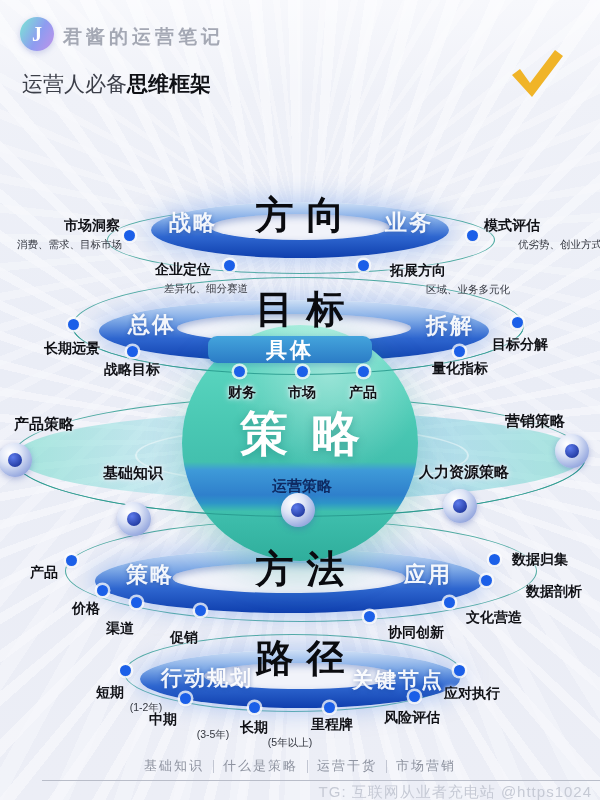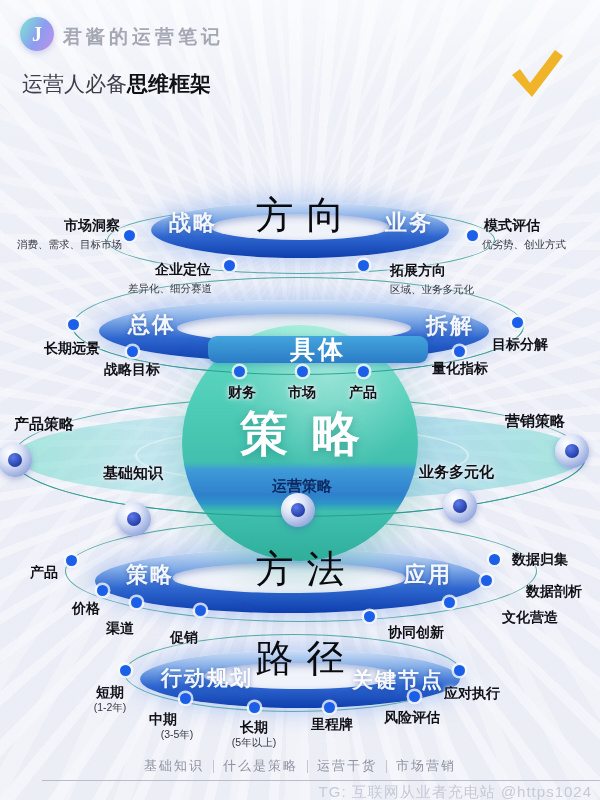--- a/index.html
+++ b/index.html
@@ -19,21 +19,21 @@
     background:linear-gradient(120deg,#7ce2d6 5%,#8e9cf0 55%,#bb93ea 95%);
     display:flex;align-items:center;justify-content:center;z-index:6;
     box-shadow:0 2px 6px rgba(120,130,200,.35);}
   .logo span{color:#fff;font-size:20px;font-weight:700;font-family:"Liberation Serif","DejaVu Serif",serif;}
   .brand{position:absolute;left:63px;top:24px;font-size:19px;letter-spacing:4px;color:#a4a8b4;font-weight:600;z-index:6;}
   .subtitle{position:absolute;left:22px;top:70px;font-size:21px;color:#3c3f49;font-weight:500;z-index:6;}
   .subtitle b{color:#101116;font-weight:800;margin-top:16px;}
   .pagetitle{position:absolute;left:20px;top:94px;font-size:42px;font-weight:900;color:#0c0d11;letter-spacing:1px;z-index:6;}
   .check{position:absolute;left:505px;top:48px;z-index:6;}
   
-  .st{position:absolute;transform:translateX(-50%);font-size:38px;font-weight:400;color:#0a0b0f;
+  .st{position:absolute;transform:translateX(-50%);font-size:38px;font-weight:700;color:#0a0b0f;
       letter-spacing:13px;white-space:nowrap;z-index:5;text-indent:13px;}
   .ring{position:absolute;border-radius:50%;z-index:2;
     background:linear-gradient(180deg,#cfe0f6 0%,#7ea9e6 32%,#2e66cf 62%,#0f3fae 100%);
     box-shadow:0 0 22px 5px rgba(130,168,235,.5);}
   .ring::before{content:"";position:absolute;left:50%;top:22%;transform:translateX(-50%);
     width:60%;height:46%;border-radius:50%;background:#f1f3fa;
     box-shadow:inset 0 3px 7px rgba(30,70,160,.35);}
   .orbit{position:absolute;border-radius:50%;border:1.8px solid rgba(38,152,140,.8);z-index:1;}
   .orbit-front{position:absolute;border-radius:50%;border:1.8px solid rgba(38,152,140,.85);z-index:4;
     clip-path:inset(55% 0 0 0);}
@@ -45,39 +45,39 @@
     box-shadow:0 2px 6px rgba(60,80,170,.35);}
   .orb::after{content:"";width:14px;height:14px;border-radius:50%;
     background:radial-gradient(circle at 35% 30%,#5d7bec 0%,#2740a8 70%,#1c2f8a 100%);}
   .rl{position:absolute;transform:translateX(-50%);color:rgba(255,255,255,.93);font-weight:800;
       font-size:22px;letter-spacing:2px;z-index:5;white-space:nowrap;
       text-shadow:0 1px 4px rgba(10,50,140,.45);}
   .lbl{position:absolute;font-size:14px;font-weight:800;color:#101116;white-space:nowrap;z-index:6;
       text-shadow:0 0 3px #eef0f8,0 0 6px #eef0f8;}
   .lbl15{font-size:15px;}
   .sub{position:absolute;font-size:10.5px;font-weight:500;color:#33363f;white-space:nowrap;z-index:6;
-      text-shadow:0 0 3px #eef0f8;}
+      text-shadow:0 0 3px #eef0f8;margin-left:36px;}
   .cent{transform:translateX(-50%);}
   
   .disc{position:absolute;left:15px;top:412px;width:570px;height:88px;border-radius:50%;z-index:2;
     background:linear-gradient(90deg,rgba(118,220,203,.62) 0%,rgba(150,218,236,.38) 30%,rgba(120,198,230,.45) 68%,rgba(118,220,203,.6) 100%);}
   .disc::before{content:"";position:absolute;left:21%;top:16%;width:58%;height:62%;border-radius:50%;
     border:2px solid rgba(255,255,255,.45);}
   .sphere{position:absolute;left:182px;top:325px;width:236px;height:236px;border-radius:50%;z-index:3;
     background:
       radial-gradient(circle at 62% 20%,rgba(255,255,255,.4) 0%,rgba(255,255,255,0) 42%),
       linear-gradient(180deg,#93e9d4 0%,#5ad5bf 16%,#4bc9b4 40%,#43c0ae 58%,#3e9ad8 61.5%,#2f80cc 72%,#2d95c8 75.5%,#3fbfad 79%,#2fae9c 100%);
     box-shadow:0 12px 38px rgba(50,170,150,.35);}
   .sphere-title{position:absolute;left:300px;top:402px;transform:translateX(-50%);z-index:4;
     color:#ffffff;font-size:48px;font-weight:900;letter-spacing:24px;text-indent:24px;white-space:nowrap;
     text-shadow:0 2px 8px rgba(20,120,110,.45);}
-  .band{position:absolute;left:208px;top:336px;width:220px;height:27px;border-radius:9px;z-index:4;
+  .band{position:absolute;left:208px;top:336px;width:164px;height:27px;border-radius:9px;z-index:4;
     background:linear-gradient(180deg,#44a4dc 0%,#2b7cc6 100%);
     display:flex;align-items:center;justify-content:center;
-    color:#fff;font-size:25px;font-weight:800;letter-spacing:3px;
+    color:#fff;font-size:21px;font-weight:800;letter-spacing:3px;
     box-shadow:0 2px 6px rgba(30,90,170,.3);}
   .navy{color:#0e2a63;text-shadow:none;}
   
   .tags{position:absolute;left:0;top:757px;width:600px;display:flex;justify-content:center;
     align-items:center;z-index:6;font-size:13px;color:#8e93a0;letter-spacing:2px;}
   .tags .sep{width:1px;height:13px;background:#c2c6d2;margin:0 9px;}
   .footline{position:absolute;left:42px;right:0;top:780px;height:1px;background:#b9bdc9;z-index:6;}
   .watermark{position:absolute;right:8px;top:783px;font-size:15px;color:#c6cad5;z-index:6;letter-spacing:1px;}
 </style>
 </head>
@@ -115,20 +115,21 @@
   <div class="sub" style="left:128px;top:282px;">差异化、细分赛道</div>
   <div class="dot" style="left:224px;top:260px;"></div>
 
   <div class="lbl" style="left:390px;top:262px;">拓展方向</div>
   <div class="sub" style="left:390px;top:283px;">区域、业务多元化</div>
   <div class="dot" style="left:358px;top:260px;"></div>
 
   <div class="orbit" style="left:72px;top:277px;width:450px;height:96px;"></div>
   <div class="ring" style="left:99px;top:300px;width:390px;height:62px;"></div>
   <div class="orbit-front" style="left:72px;top:277px;width:450px;height:96px;"></div>
+  <div class="st" style="left:300px;top:284px;">目标</div>
   <div class="rl" style="left:152px;top:310px;">总体</div>
   <div class="rl" style="left:450px;top:311px;">拆解</div>
 
   <div class="lbl" style="left:44px;top:340px;">长期远景</div>
   <div class="dot" style="left:68px;top:319px;"></div>
   <div class="lbl" style="left:104px;top:361px;">战略目标</div>
   <div class="dot" style="left:127px;top:346px;"></div>
   <div class="lbl" style="left:492px;top:336px;">目标分解</div>
   <div class="dot" style="left:512px;top:317px;"></div>
   <div class="lbl" style="left:432px;top:360px;">量化指标</div>
@@ -148,21 +149,21 @@
   <div class="lbl cent" style="left:363px;top:384px;">产品</div>
 
   <div class="sphere-title">策略</div>
 
   <div class="lbl lbl15" style="left:14px;top:415px;">产品策略</div>
   <div class="orb" style="left:-2px;top:443px;"></div>
   <div class="lbl lbl15" style="left:103px;top:464px;">基础知识</div>
   <div class="orb" style="left:117px;top:502px;"></div>
   <div class="lbl lbl15 cent navy" style="left:302px;top:477px;">运营策略</div>
   <div class="orb" style="left:281px;top:493px;"></div>
-  <div class="lbl lbl15" style="left:419px;top:463px;">业务多元化</div>
+  <div class="lbl lbl15" style="left:419px;top:463px;">人力资源策略</div>
   <div class="orb" style="left:443px;top:489px;"></div>
   <div class="lbl lbl15" style="left:505px;top:412px;">营销策略</div>
   <div class="orb" style="left:555px;top:434px;"></div>
 
   <div class="orbit" style="left:65px;top:520px;width:470px;height:100px;"></div>
   <div class="ring" style="left:95px;top:549px;width:388px;height:64px;"></div>
   <div class="st" style="left:300px;top:544px;">方法</div>
   <div class="rl" style="left:150px;top:560px;">策略</div>
   <div class="rl" style="left:428px;top:560px;">应用</div>
 
@@ -172,21 +173,21 @@
   <div class="dot" style="left:97px;top:585px;"></div>
   <div class="lbl" style="left:106px;top:620px;">渠道</div>
   <div class="dot" style="left:131px;top:597px;"></div>
   <div class="lbl" style="left:170px;top:629px;">促销</div>
   <div class="dot" style="left:195px;top:605px;"></div>
 
   <div class="lbl" style="left:512px;top:551px;">数据归集</div>
   <div class="dot" style="left:489px;top:554px;"></div>
   <div class="lbl" style="left:526px;top:583px;">数据剖析</div>
   <div class="dot" style="left:481px;top:575px;"></div>
-  <div class="lbl" style="left:466px;top:609px;margin-left:36px;">文化营造</div>
+  <div class="lbl" style="left:466px;top:609px;">文化营造</div>
   <div class="dot" style="left:444px;top:597px;"></div>
   <div class="lbl" style="left:388px;top:624px;">协同创新</div>
   <div class="dot" style="left:364px;top:611px;"></div>
 
   <div class="orbit" style="left:124px;top:634px;width:336px;height:76px;"></div>
   <div class="ring" style="left:140px;top:650px;width:320px;height:58px;"></div>
   <div class="st" style="left:300px;top:633px;">路径</div>
   <div class="rl" style="left:207px;top:664px;font-size:21px;">行动规划</div>
   <div class="rl" style="left:398px;top:666px;font-size:21px;">关键节点</div>
 

